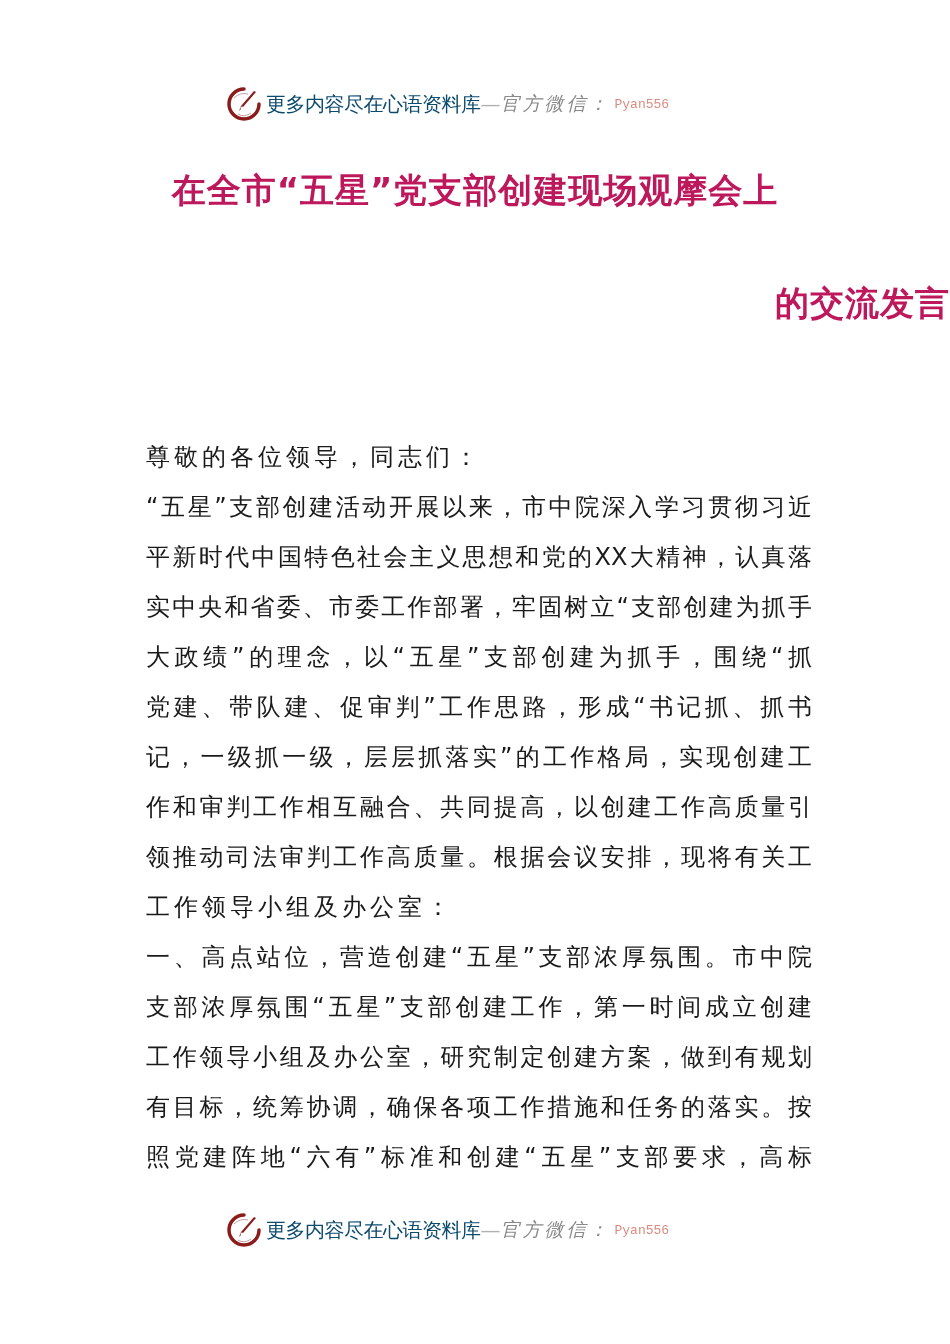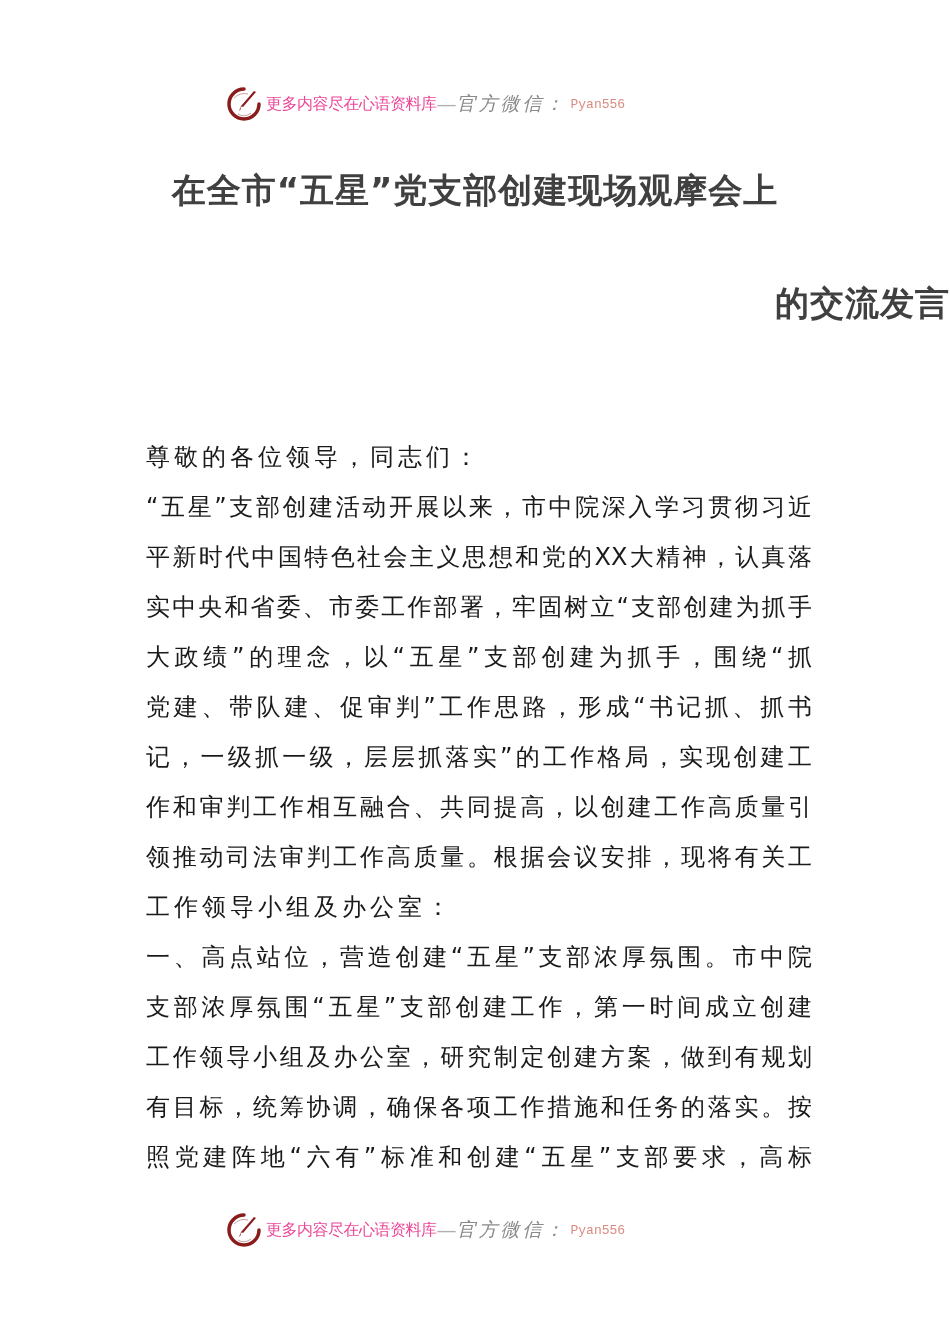--- a/index.html
+++ b/index.html
@@ -27,22 +27,22 @@
     .watermark.top { top: 84px; }
     .watermark.bottom { top: 1210px; }
     .wm-logo {
       width: 36px;
       height: 36px;
       margin-right: 4px;
       flex: 0 0 36px;
     }
     .wm-text-main {
       font-family: "DejaVu Serif", serif;
-      font-size: 16px;
-      color: #ec4899;
+      font-size: 20px;
+      color: #0c4a6e;
       letter-spacing: -0.5px;
     }
     .wm-dash {
       font-family: "DejaVu Serif", serif;
       font-size: 20px;
       color: #b0b0b0;
     }
     .wm-text-wx {
       font-family: "DejaVu Serif", serif;
       font-size: 19px;
@@ -57,21 +57,21 @@
       margin-left: 4px;
     }
     .title {
       position: absolute;
       left: 0;
       width: 950px;
       text-align: center;
       font-family: "DejaVu Sans", sans-serif;
       font-size: 34px;
       font-weight: bold;
-      color: #404040;
+      color: #be185d;
       letter-spacing: 1px;
     }
     .title.line1 { top: 168px; }
     .title.line2 { top: 281px; text-align: right; }
     .body-text {
       position: absolute;
       left: 146px;
       top: 432px;
       width: 666px;
       font-family: "DejaVu Sans", sans-serif;

